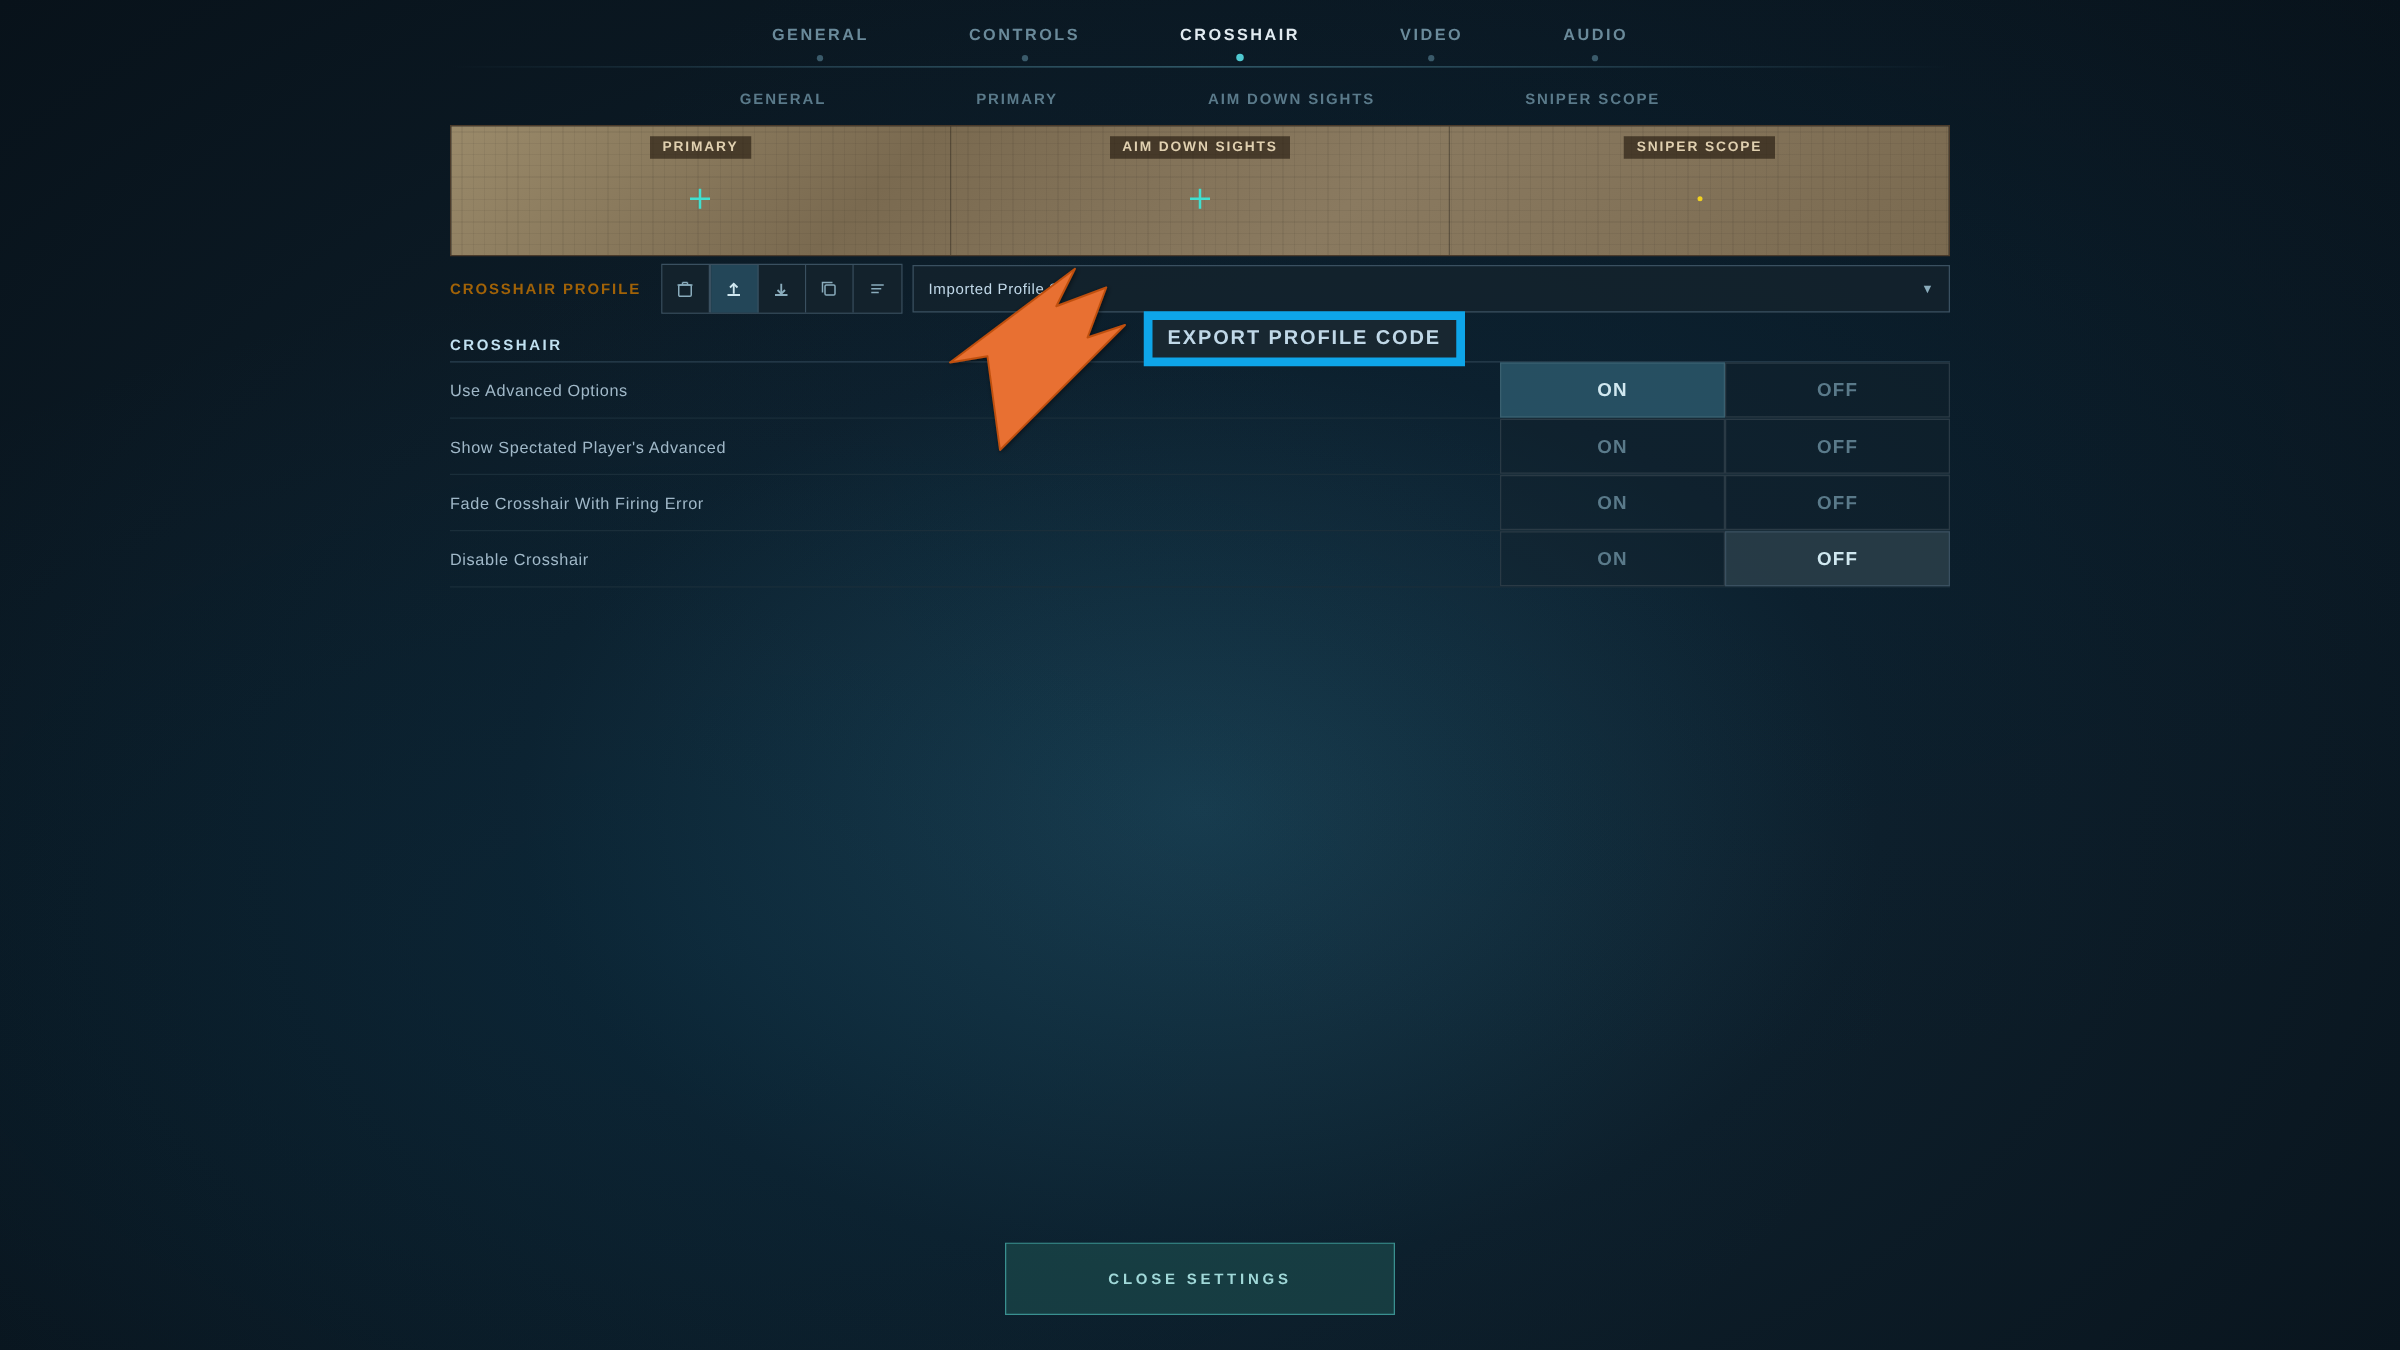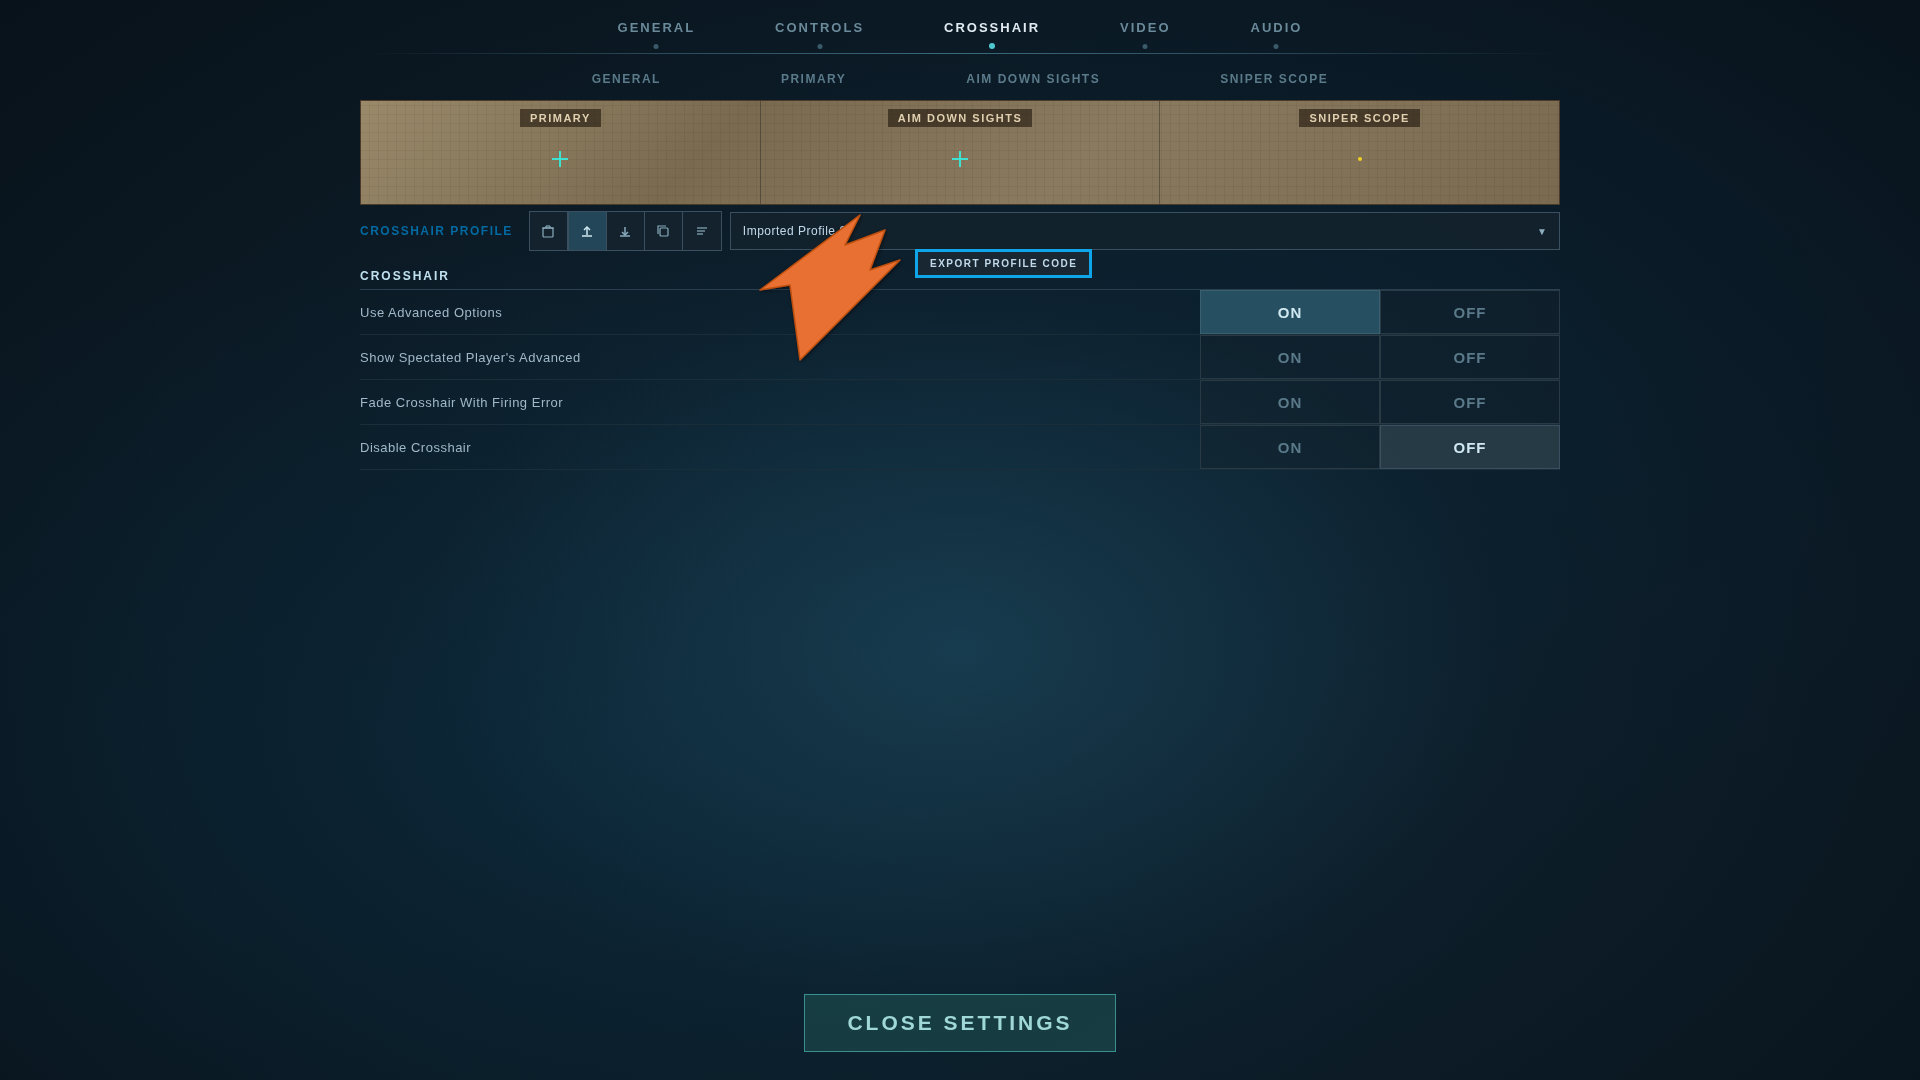--- a/index.html
+++ b/index.html
@@ -207,21 +207,21 @@
       align-items: center;
       margin-top: 6px;
       padding: 0 0;
       gap: 0;
     }
 
     .profile-label {
       font-size: 12px;
       font-weight: 600;
       letter-spacing: 1.5px;
-      color: #0369a1;
+      color: #a16207;
       padding: 0 16px 0 0;
       min-width: 140px;
       text-transform: uppercase;
     }
 
     .profile-btn-group {
       display: flex;
       align-items: center;
       border: 1px solid #3a5060;
       background: rgba(20,35,45,0.8);
@@ -280,23 +280,23 @@
       color: #8aacbc;
       font-size: 10px;
     }
 
     
     .export-tooltip {
       position: absolute;
       top: 38px;
       left: 555px;
       background: rgba(25,40,50,0.95);
-      border: 3px solid #0ea5e9;
+      border: 7px solid #0ea5e9;
       padding: 6px 12px;
-      font-size: 10px;
+      font-size: 16px;
       font-weight: 700;
       letter-spacing: 1.5px;
       color: #c0d8e8;
       text-transform: uppercase;
       z-index: 10;
     }
 
     
     .settings-content {
       margin-top: 8px;
@@ -374,21 +374,21 @@
       left: 50%;
       transform: translateX(-50%);
       width: 312px;
       height: 58px;
       background: rgba(30,80,80,0.6);
       border: 1px solid #3a9090;
       display: flex;
       align-items: center;
       justify-content: center;
       cursor: pointer;
-      font-size: 21px;
+      font-size: 12px;
       font-weight: 700;
       letter-spacing: 3px;
       color: #a0d8d8;
       text-transform: uppercase;
     }
 
     
     .arrow-annotation {
       position: absolute;
       top: 210px;

